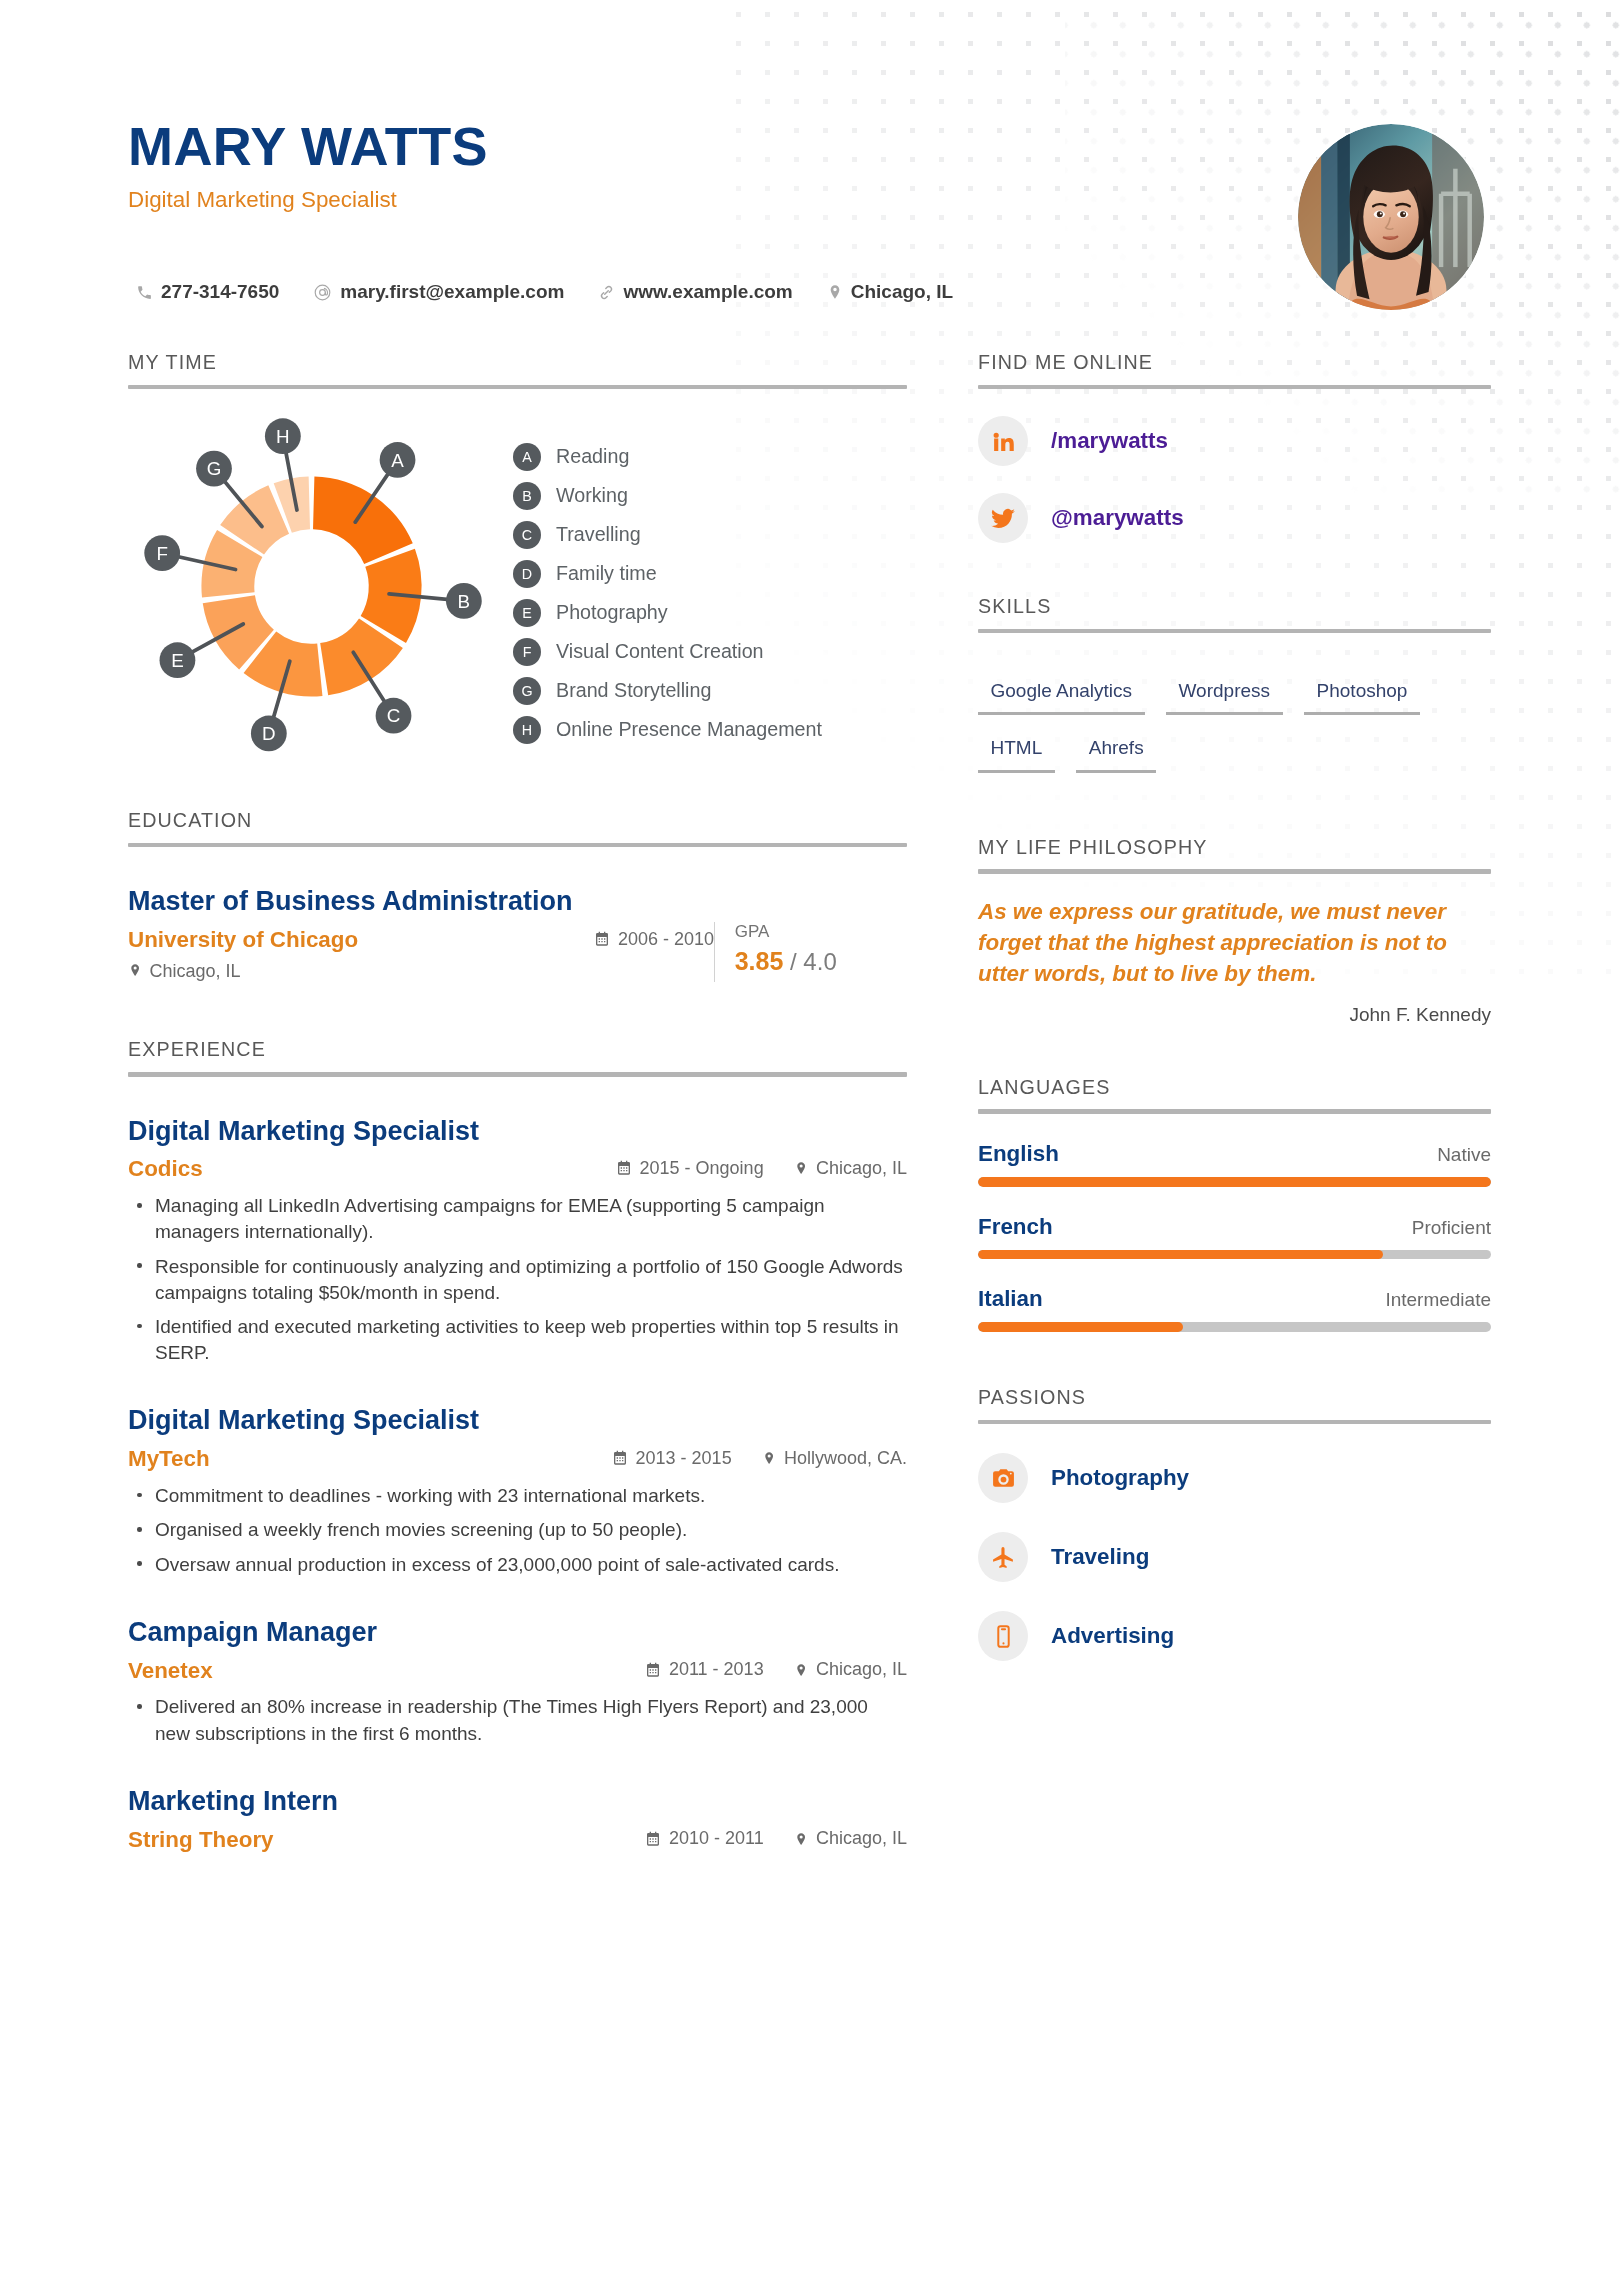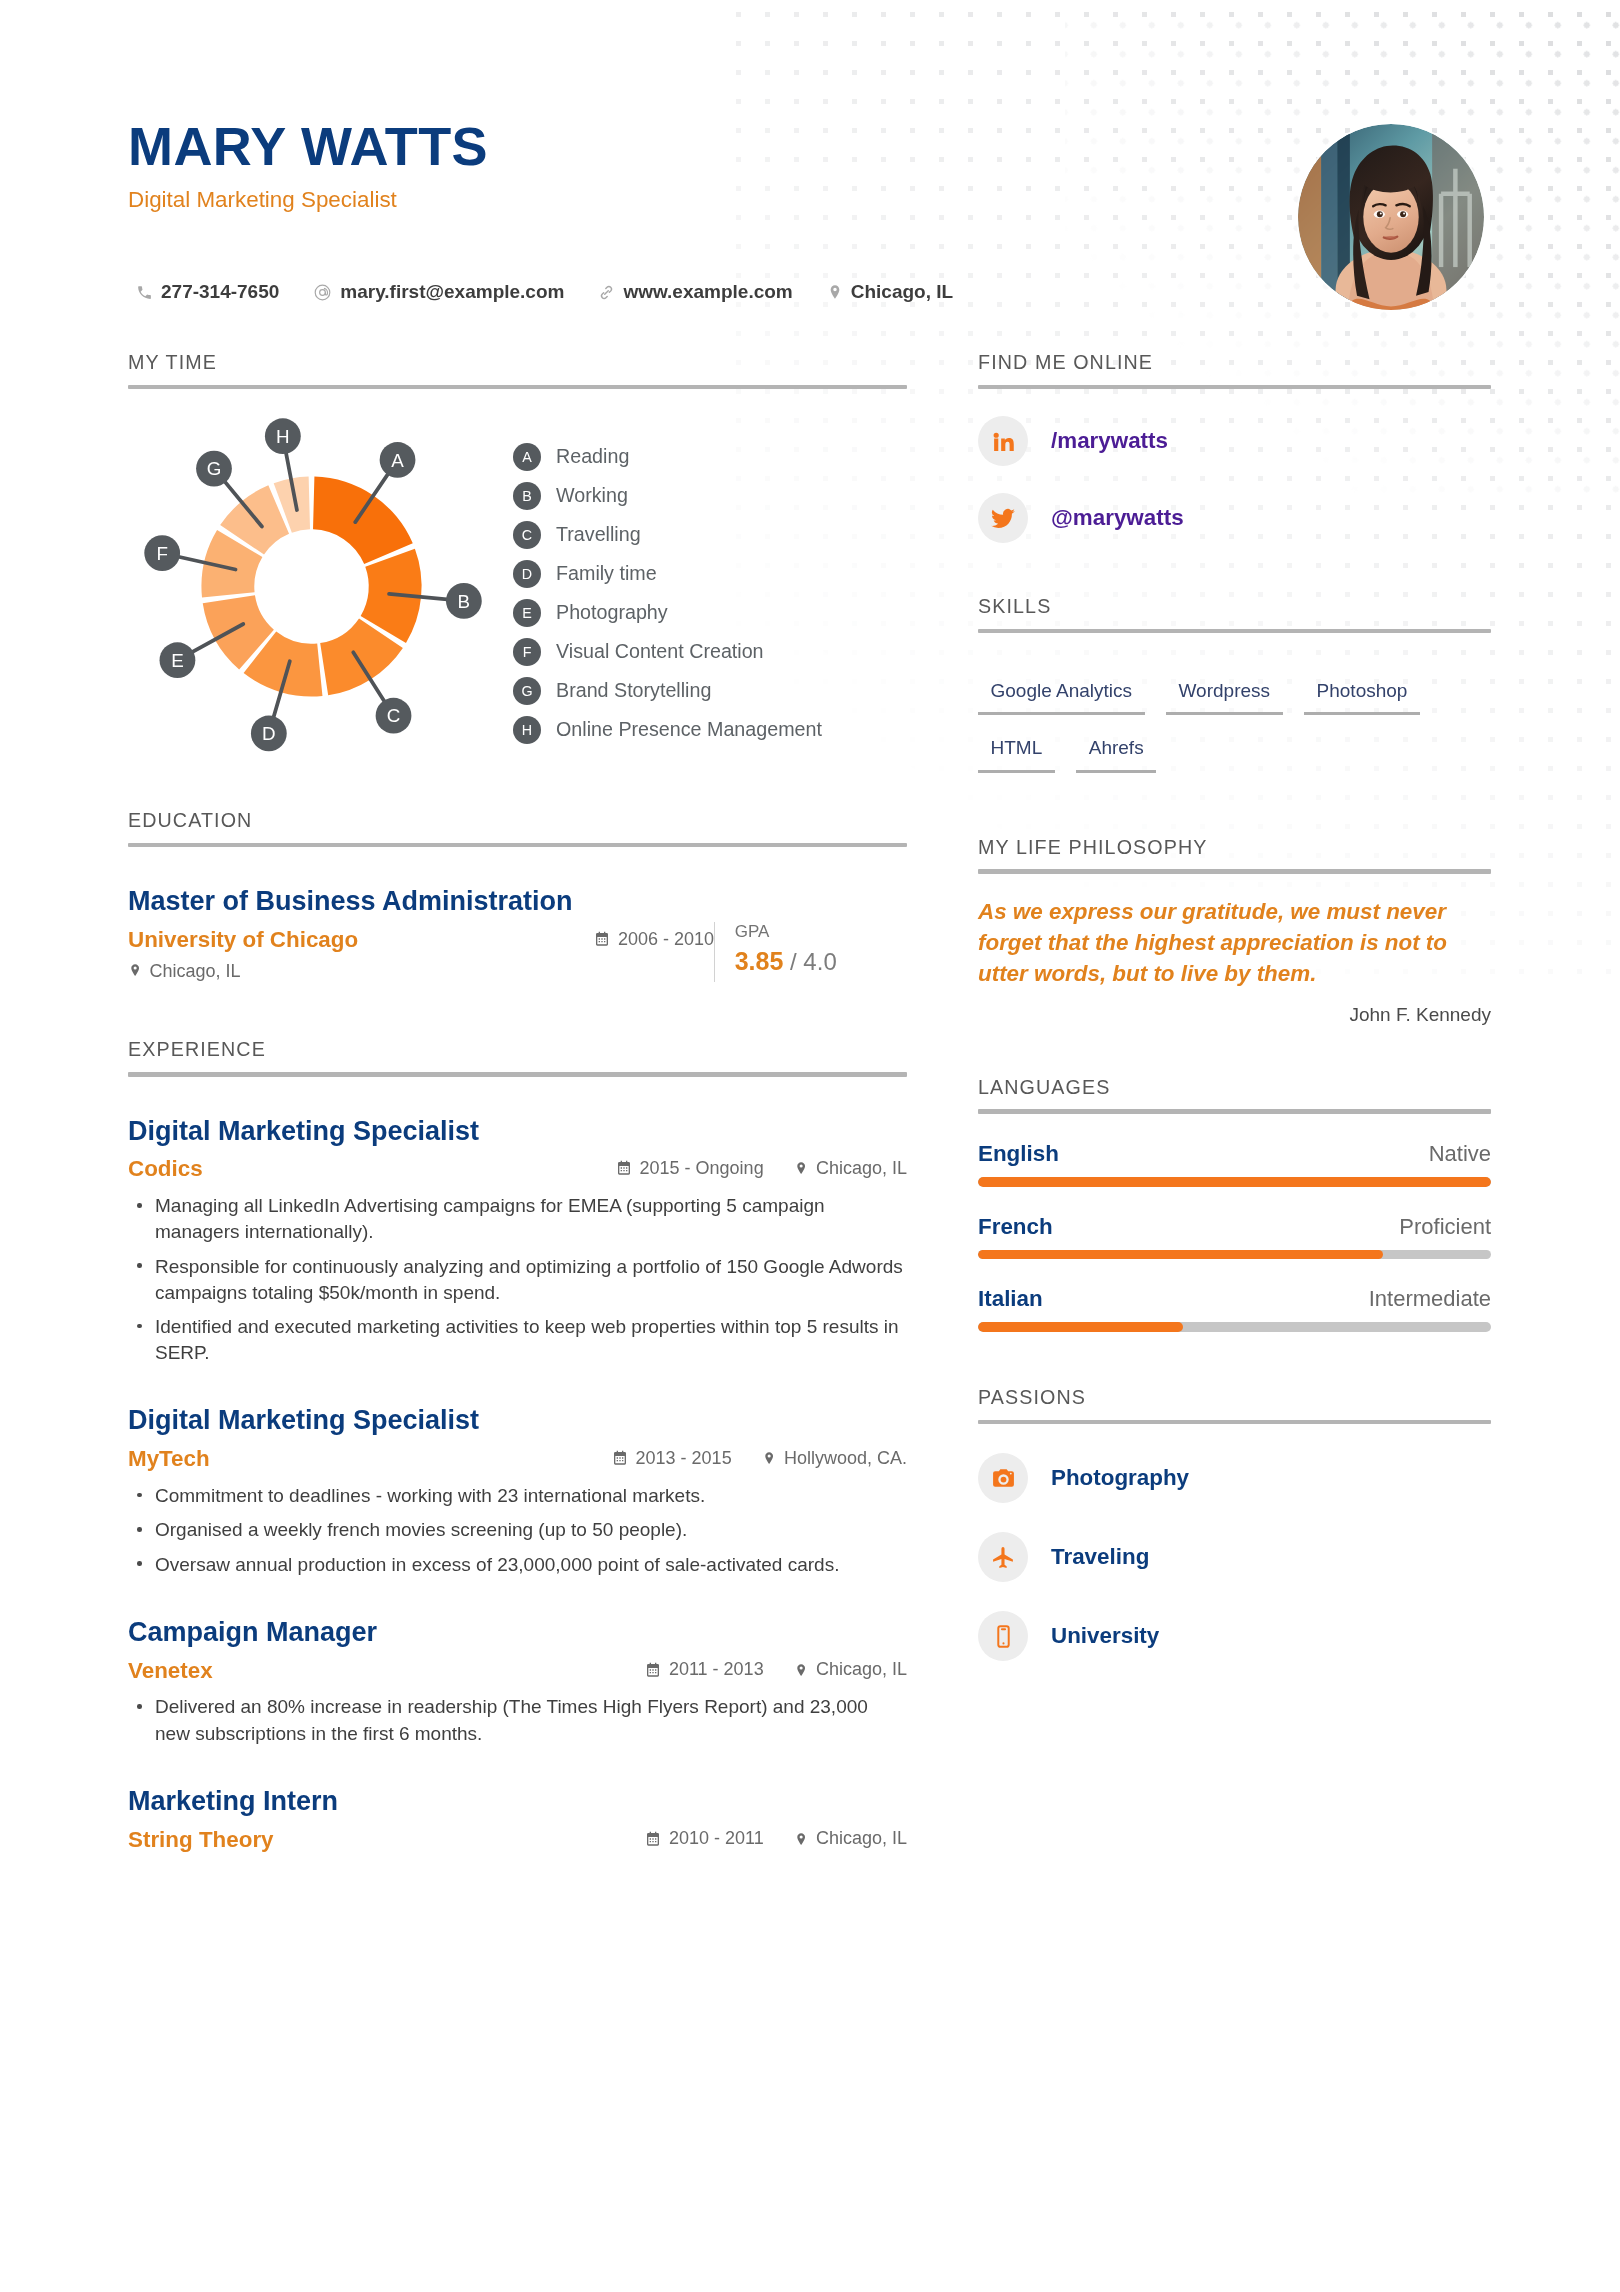--- a/index.html
+++ b/index.html
@@ -239,21 +239,21 @@
     margin-top: 14.3px;
     text-align: right;
     font-size: 19px;
     color: #4a4a4a;
   }
 
   
   .lang-item { margin-top: 27px; }
   .lang-head { display: flex; align-items: baseline; }
   .lang-name { font-size: 22.4px; font-weight: bold; color: #0b3c7d; }
-  .lang-level { margin-left: auto; font-size: 22px; color: #6a6a6a; }
+  .lang-level { margin-left: auto; font-size: 19px; color: #6a6a6a; }
   .lang-track {
     margin-top: 9.9px;
     height: 9.9px;
     border-radius: 5.4px;
     background: #c6c6c6;
     overflow: hidden;
   }
   .lang-fill { height: 100%; border-radius: 5.4px; background: #f4761c; }
 
   
@@ -741,21 +741,21 @@
         </div>
 
         <div class="passion-row">
           <div class="passion-ico">
             <svg width="25" height="25" viewBox="0 0 24 24" fill="none" stroke="#f4761c" stroke-width="1.9">
                 <rect x="7" y="2.2" width="10" height="19.6" rx="2"></rect>
                 <circle cx="12" cy="18.6" r="1" fill="#f4761c" stroke="none"></circle>
                 <path d="M10.5 5h3" stroke-linecap="round"></path>
               </svg>
           </div>
-          <div class="passion-label">University</div>
+          <div class="passion-label">Advertising</div>
         </div>
       </div>
 
     </div>
 
   </div>
 </div>
 
 
 </body></html>

